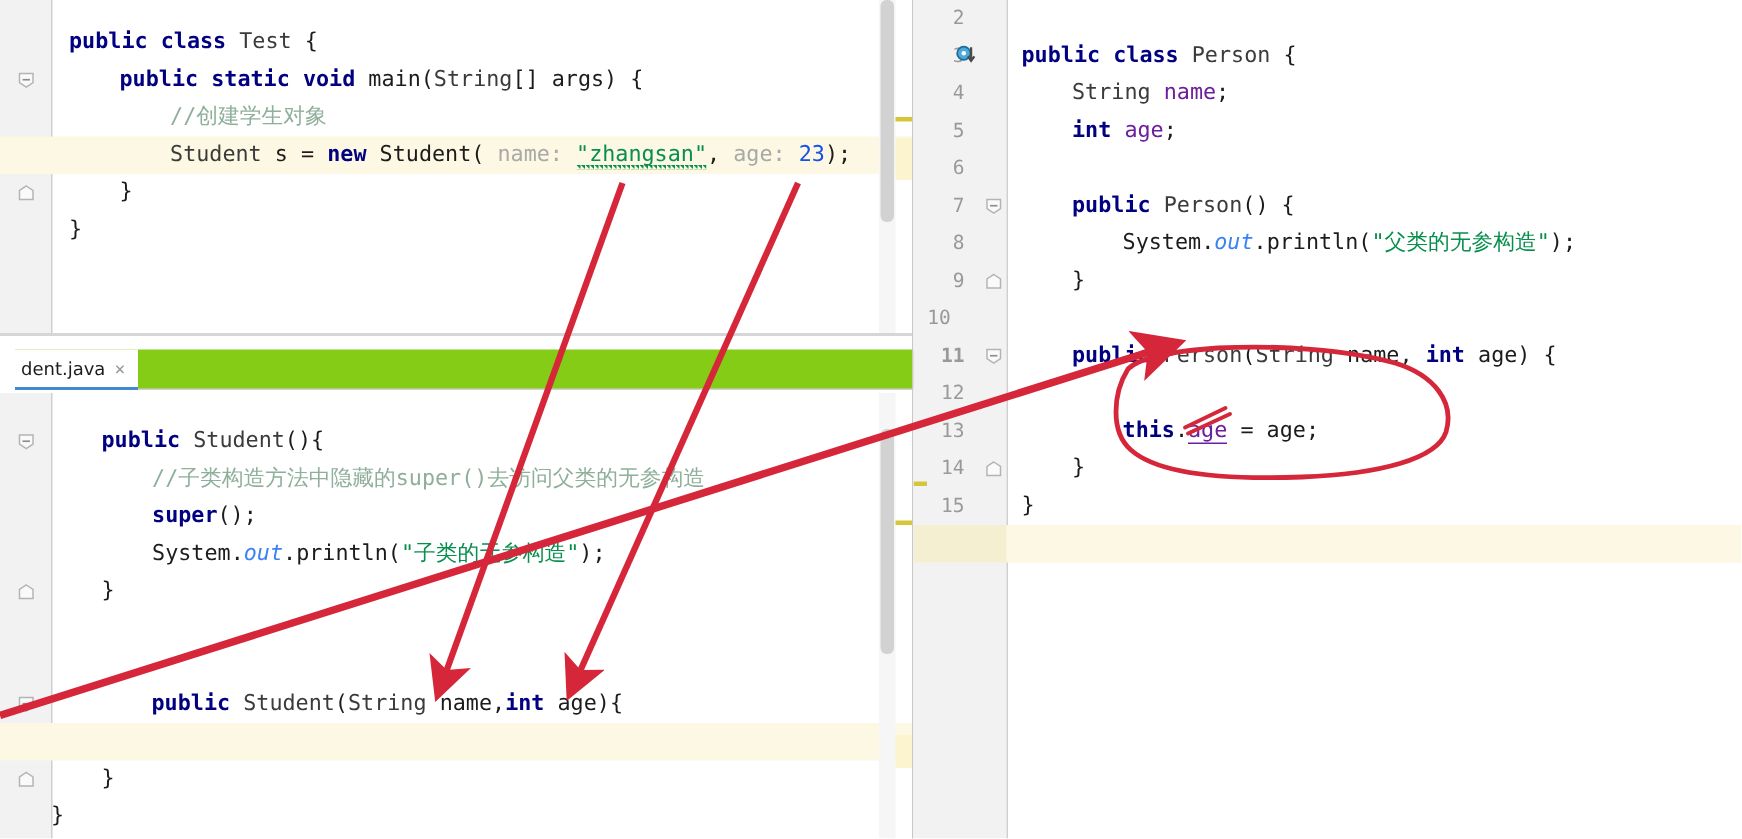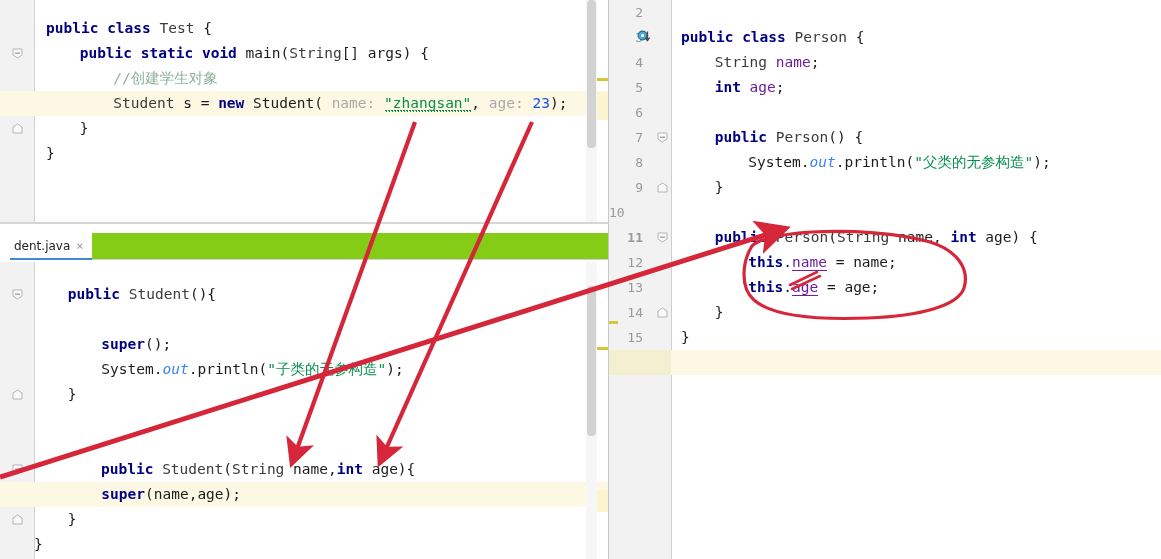--- a/index.html
+++ b/index.html
@@ -134,28 +134,28 @@
     <span class="warncount">1</span>
     <span class="chev">⌃</span>
     <span class="chev">⌄</span>
   </div>
 
   <div class="pane" id="paneBottom">
     <div class="leftstrip"></div>
     <div class="gutter-sep" style="left:34px"></div>
     <div class="codearea" id="codeStudent">
         <div class="line" style="padding-left: 67.68px; top: 20px;"><span class="kw">public</span><span class="plain"> </span><span class="cls">Student</span><span class="plain">(){</span></div>
+        <div class="line" style="padding-left: 101.36px; top: 45px;"><span class="cmt">//子类构造方法中隐藏的super()去访问父类的无参构造</span></div>
         <div class="line" style="padding-left: 101.36px; top: 70px;"><span class="kw">super</span><span class="plain">();</span></div>
         <div class="line" style="padding-left: 101.36px; top: 95px;"><span class="plain">System</span><span class="plain">.</span><span class="ital">out</span><span class="plain">.println(</span><span class="str">"子类的无参构造"</span><span class="plain">);</span></div>
         <div class="line" style="padding-left: 67.68px; top: 120px;"><span class="plain">}</span></div>
         <div class="line" style="padding-left: 34px; top: 145px;"></div>
         <div class="line" style="padding-left: 34px; top: 170px;"></div>
         <div class="line" style="padding-left: 101px; top: 195px;"><span class="kw">public</span><span class="plain"> </span><span class="cls">Student</span><span class="plain">(</span><span class="cls">String</span><span class="plain"> name,</span><span class="kw">int</span><span class="plain"> age){</span></div>
         <div class="caretline" style="top: 220px;"></div>
-        <div class="line" style="padding-left: 101.36px; top: 220px;"><span class="kw">super</span><span class="plain">(name,age);</span></div>
         <div class="line" style="padding-left: 67.68px; top: 245px;"><span class="plain">}</span></div>
         <div class="line" style="padding-left: 34px; top: 270px;"><span class="plain">}</span></div>
       </div>
     <div class="scrollbar" style="right:11px;top:0;bottom:0;">
       <div class="scrollthumb" style="top:24px;height:150px;"></div>
     </div>
     <div class="markstripe" style="right:0;top:85px;"></div>
     <div class="markhl" style="right:0;top:228px;height:22px;"></div>
   <div class="fold" style="left: 12px; top: 27px;">
         <svg width="11" height="11" viewBox="0 0 11 11">
@@ -187,21 +187,21 @@
     <div class="gutter" style="width:62px"></div>
     <div class="linenos" id="linenosPerson">
         <div class="lineno" style="top: 0px; width: 34px; left: 0px; text-align: right; padding-right: 0px;">2</div>
         <div class="lineno" style="top: 25px; width: 34px; left: 0px; text-align: right; padding-right: 0px;">3</div>
         <div class="lineno" style="top: 50px; width: 34px; left: 0px; text-align: right; padding-right: 0px;">4</div>
         <div class="lineno" style="top: 75px; width: 34px; left: 0px; text-align: right; padding-right: 0px;">5</div>
         <div class="lineno" style="top: 100px; width: 34px; left: 0px; text-align: right; padding-right: 0px;">6</div>
         <div class="lineno" style="top: 125px; width: 34px; left: 0px; text-align: right; padding-right: 0px;">7</div>
         <div class="lineno" style="top: 150px; width: 34px; left: 0px; text-align: right; padding-right: 0px;">8</div>
         <div class="lineno" style="top: 175px; width: 34px; left: 0px; text-align: right; padding-right: 0px;">9</div>
-        <div class="lineno" style="top: 200px; width: 34px; left: 0px; text-align: left; padding-right: 0px;">10</div>
+        <div class="lineno" style="top: 200px; width: 34px; left: 0px; text-align: center; padding-right: 0px;">10</div>
         <div class="lineno" style="top: 225px; width: 34px; left: 0px; text-align: right; padding-right: 0px; font-weight: bold;">11</div>
         <div class="lineno" style="top: 250px; width: 34px; left: 0px; text-align: right; padding-right: 0px;">12</div>
         <div class="lineno" style="top: 275px; width: 34px; left: 0px; text-align: right; padding-right: 0px;">13</div>
         <div class="lineno" style="top: 300px; width: 34px; left: 0px; text-align: right; padding-right: 0px;">14</div>
         <div class="lineno" style="top: 325px; width: 34px; left: 0px; text-align: right; padding-right: 0px;">15</div>
         <div class="lineno" style="top: 350px; width: 34px; left: 0px; text-align: right; padding-right: 0px;">16</div>
       </div>
     <div class="gutter-sep" style="left:62px"></div>
     <div class="codearea" id="codePerson">
         <div class="line" style="padding-left: 72px; top: 0px;"></div>
@@ -229,21 +229,20 @@
           </svg>
         </div>
         <div class="line" style="padding-left: 72px; top: 200px;"></div>
         <div class="line" style="padding-left: 105.68px; top: 225px;"><span class="kw">public</span><span class="plain"> </span><span class="cls">Person</span><span class="plain">(</span><span class="cls">String</span><span class="plain"> name, </span><span class="kw">int</span><span class="plain"> age) {</span></div>
         <div class="fold" style="left: 48px; top: 232px;">
           <svg width="11" height="11" viewBox="0 0 11 11">
             <path d="M1,1 L10,1 L10,7 L5.5,10 L1,7 Z" fill="#fafafa" stroke="#b4b4b4"></path>
             <rect x="3" y="4.6" width="5" height="1.1" fill="#8d8d8d"></rect>
           </svg>
         </div>
-        <div class="line" style="padding-left: 139.36px; top: 250px;"><span class="kw">this</span><span class="plain">.</span><span class="fld undl">name</span><span class="plain"> = name;</span></div>
         <div class="line" style="padding-left: 139.36px; top: 275px;"><span class="kw">this</span><span class="plain">.</span><span class="fld undl">age</span><span class="plain"> = age;</span></div>
         <div class="line" style="padding-left: 105.68px; top: 300px;"><span class="plain">}</span></div>
         <div class="fold" style="left: 48px; top: 307px;">
           <svg width="11" height="11" viewBox="0 0 11 11">
             <path d="M5.5,1 L10,4 L10,10 L1,10 L1,4 Z" fill="#fafafa" stroke="#b4b4b4"></path>
           </svg>
         </div>
         <div class="line" style="padding-left: 72px; top: 325px;"><span class="plain">}</span></div>
         <div class="caretline" style="top: 350px; left: 0px; right: 0px;"></div>
         <div style="position: absolute; left: 0px; width: 62px; height: 25px; background: rgb(245, 239, 210); top: 350px;"></div>

